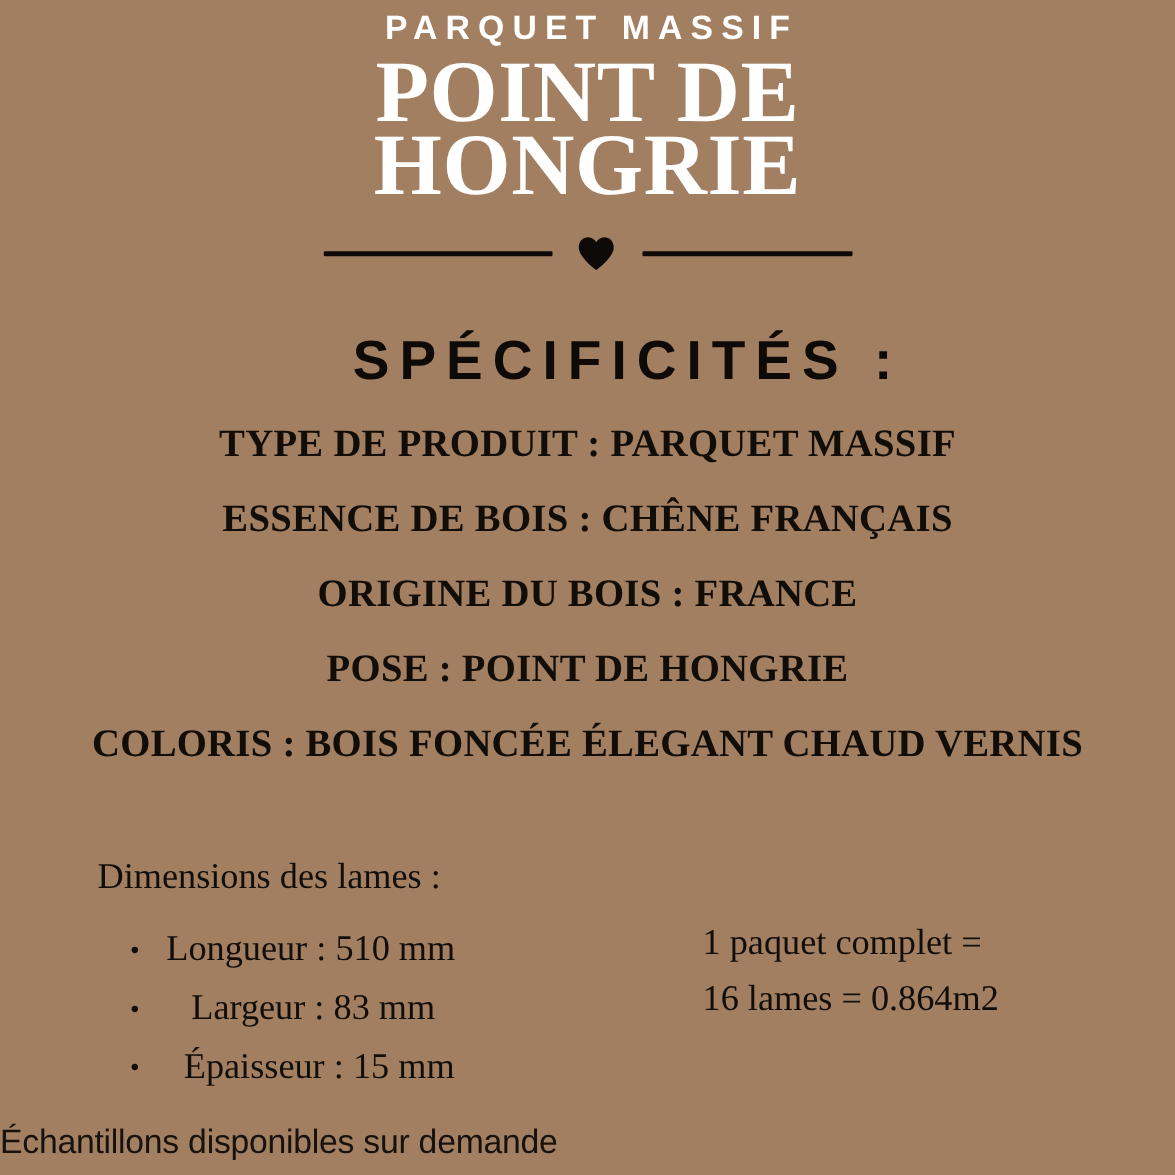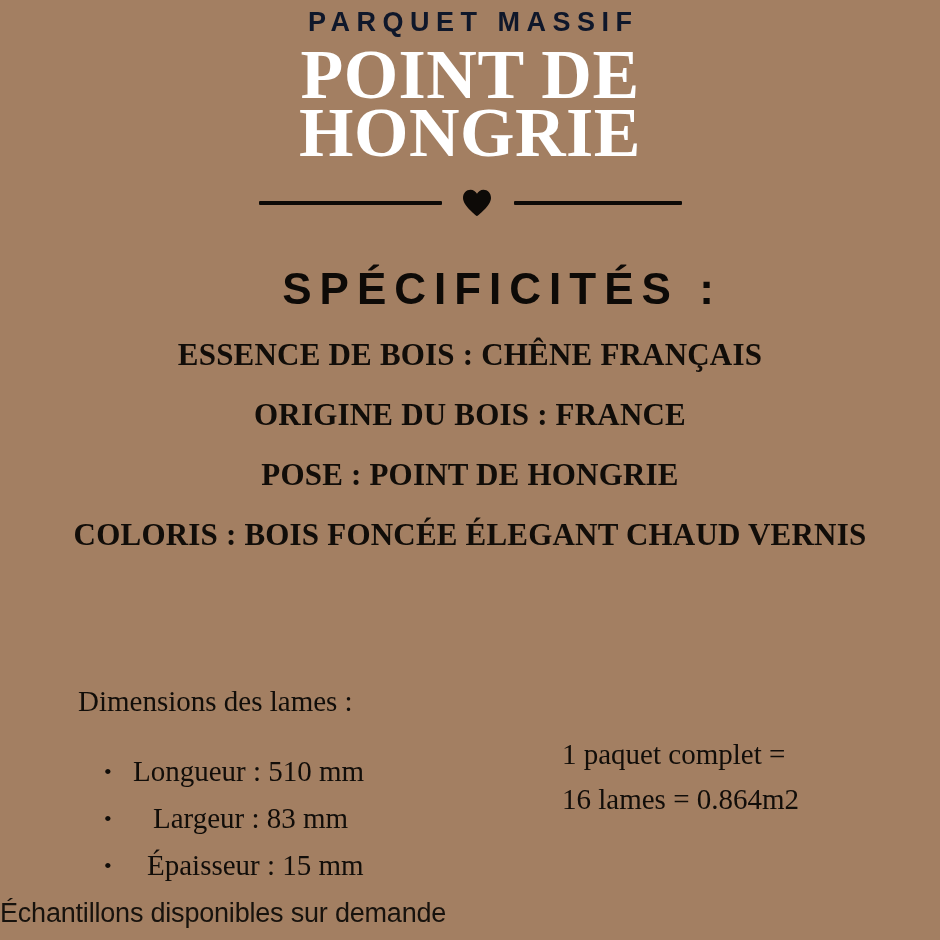--- a/index.html
+++ b/index.html
@@ -34,21 +34,21 @@
     text-align: center;
   }
 
   .eyebrow {
     font-family: "Liberation Sans", sans-serif;
     font-weight: 700;
     font-size: 27px;
     letter-spacing: 6.5px;
     line-height: 36px;
     padding-top: 4px;
-    color: #0f172a;
+    color: #ffffff;
     text-indent: 6.5px;
   }
 
   .title {
     font-family: "Liberation Serif", serif;
     font-weight: 700;
     font-size: 70px;
     line-height: 58px;
     letter-spacing: 0.5px;
     color: #ffffff;
@@ -136,21 +136,21 @@
     padding-left: 78px;
     color: #110d09;
   }
   .dims-cols {
     position: relative;
     margin-top: 14px;
     height: 140px;
   }
   .bullets {
     position: absolute;
-    top: 16px;
+    top: 4px;
     left: 104px;
     width: 420px;
     list-style: none;
     margin: 0;
     padding: 0;
   }
   .bullets li {
     position: relative;
     font-size: 29px;
     line-height: 47px;
@@ -217,20 +217,21 @@
       <svg width="30" height="28" viewBox="0 0 32 30" aria-hidden="true">
         <path d="M16 29 C16 29 1 18.2 1 9.6 C1 4.3 4.6 0.8 9.1 0.8 C12.2 0.8 14.6 2.6 16 5.2 C17.4 2.6 19.8 0.8 22.9 0.8 C27.4 0.8 31 4.3 31 9.6 C31 18.2 16 29 16 29 Z" fill="#0d0a07"></path>
       </svg>
     </span>
     <span class="rule rule-right"></span>
   </div>
 
   <div class="spec-heading">SPÉCIFICITÉS :</div>
 
   <div class="spec-list">
+    <div class="spec-line">TYPE DE PRODUIT : PARQUET MASSIF</div>
     <div class="spec-line">ESSENCE DE BOIS : CHÊNE FRANÇAIS</div>
     <div class="spec-line">ORIGINE DU BOIS : FRANCE</div>
     <div class="spec-line">POSE : POINT DE HONGRIE</div>
     <div class="spec-line wrap">COLORIS : BOIS FONCÉE ÉLEGANT CHAUD VERNIS</div>
   </div>
 
   <div class="dims">
     <div class="dims-title">Dimensions des lames :</div>
     <div class="dims-cols">
       <ul class="bullets">

